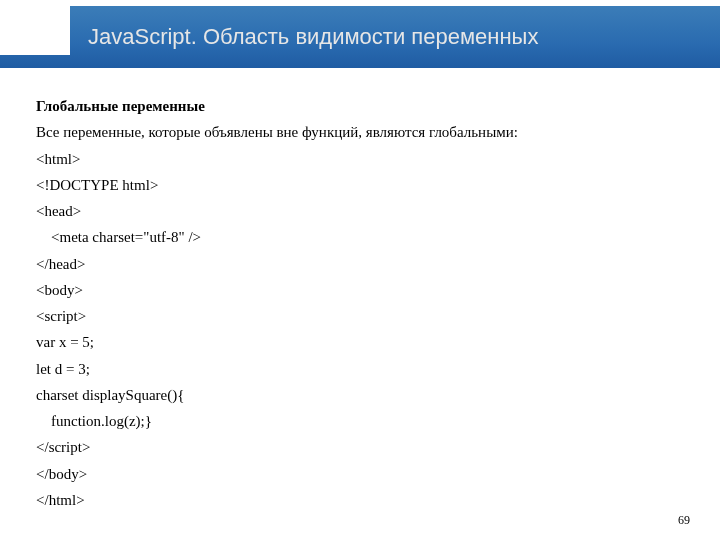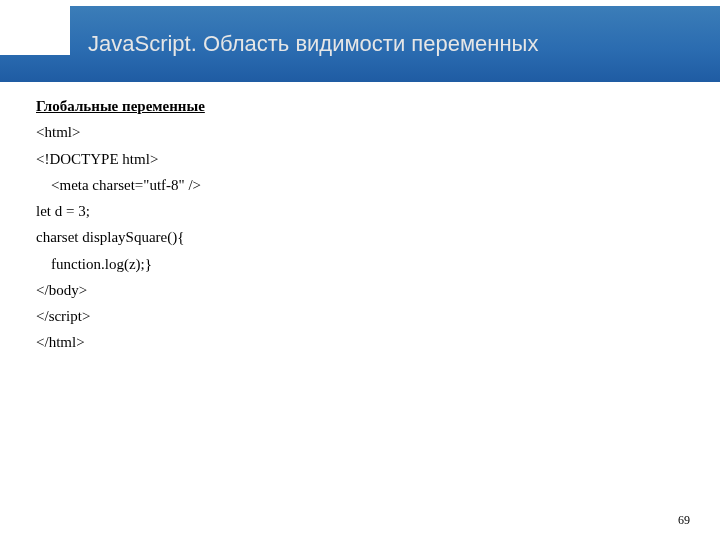--- a/index.html
+++ b/index.html
@@ -13,21 +13,21 @@
   }
   .header {
     position: relative;
     height: 75px;
   }
   .title-bar {
     position: absolute;
     left: 0;
     top: 6px;
     right: 0;
-    height: 76px;
+    height: 62px;
     background: linear-gradient(to bottom, #3b7db8 0%, #2a6bb0 60%, #1f5ca3 100%);
     display: flex;
     align-items: center;
     padding-left: 88px;
   }
   .white-tab {
     position: absolute;
     left: 0;
     top: 0;
     width: 70px;
@@ -43,21 +43,20 @@
   }
   .content {
     padding: 18px 36px 0 36px;
     font-family: "Times New Roman", Times, serif;
     font-size: 15px;
     color: #000000;
     line-height: 1.75;
   }
   .subheading {
     font-weight: bold;
-    text-decoration: underline;
   }
   .code-line {
     white-space: pre;
   }
   .page-number {
     position: absolute;
     right: 30px;
     bottom: 12px;
     font-family: "Times New Roman", Times, serif;
     font-size: 12px;
@@ -69,24 +68,30 @@
 
 <div class="header">
   <div class="title-bar">
     <div class="title">JavaScript. Область видимости переменных</div>
   </div>
   <div class="white-tab"></div>
 </div>
 
 <div class="content">
   <div class="subheading">Глобальные переменные</div>
+  <div>Все переменные, которые объявлены вне функций, являются глобальными:</div>
   <div class="code-line">&lt;html&gt;</div>
   <div class="code-line">&lt;!DOCTYPE html&gt;</div>
+  <div class="code-line">&lt;head&gt;</div>
   <div class="code-line">    &lt;meta charset="utf-8" /&gt;</div>
+  <div class="code-line">&lt;/head&gt;</div>
+  <div class="code-line">&lt;body&gt;</div>
+  <div class="code-line">&lt;script&gt;</div>
+  <div class="code-line">var x = 5;</div>
   <div class="code-line">let d = 3;</div>
   <div class="code-line">charset displaySquare(){</div>
   <div class="code-line">    function.log(z);}</div>
+  <div class="code-line">&lt;/script&gt;</div>
   <div class="code-line">&lt;/body&gt;</div>
-  <div class="code-line">&lt;/script&gt;</div>
   <div class="code-line">&lt;/html&gt;</div>
 </div>
 
 <div class="page-number">69</div>
 
 </body></html>

